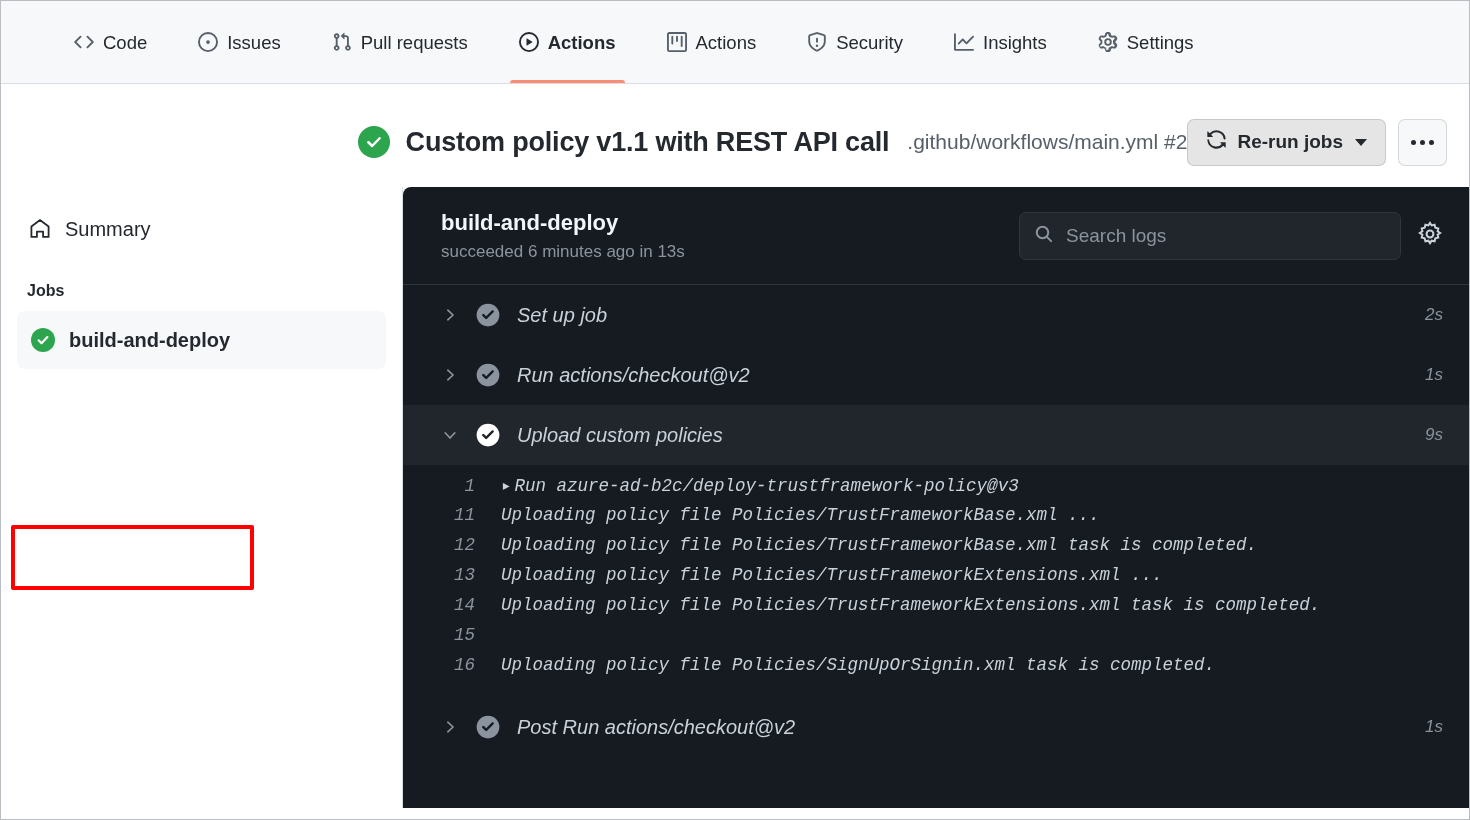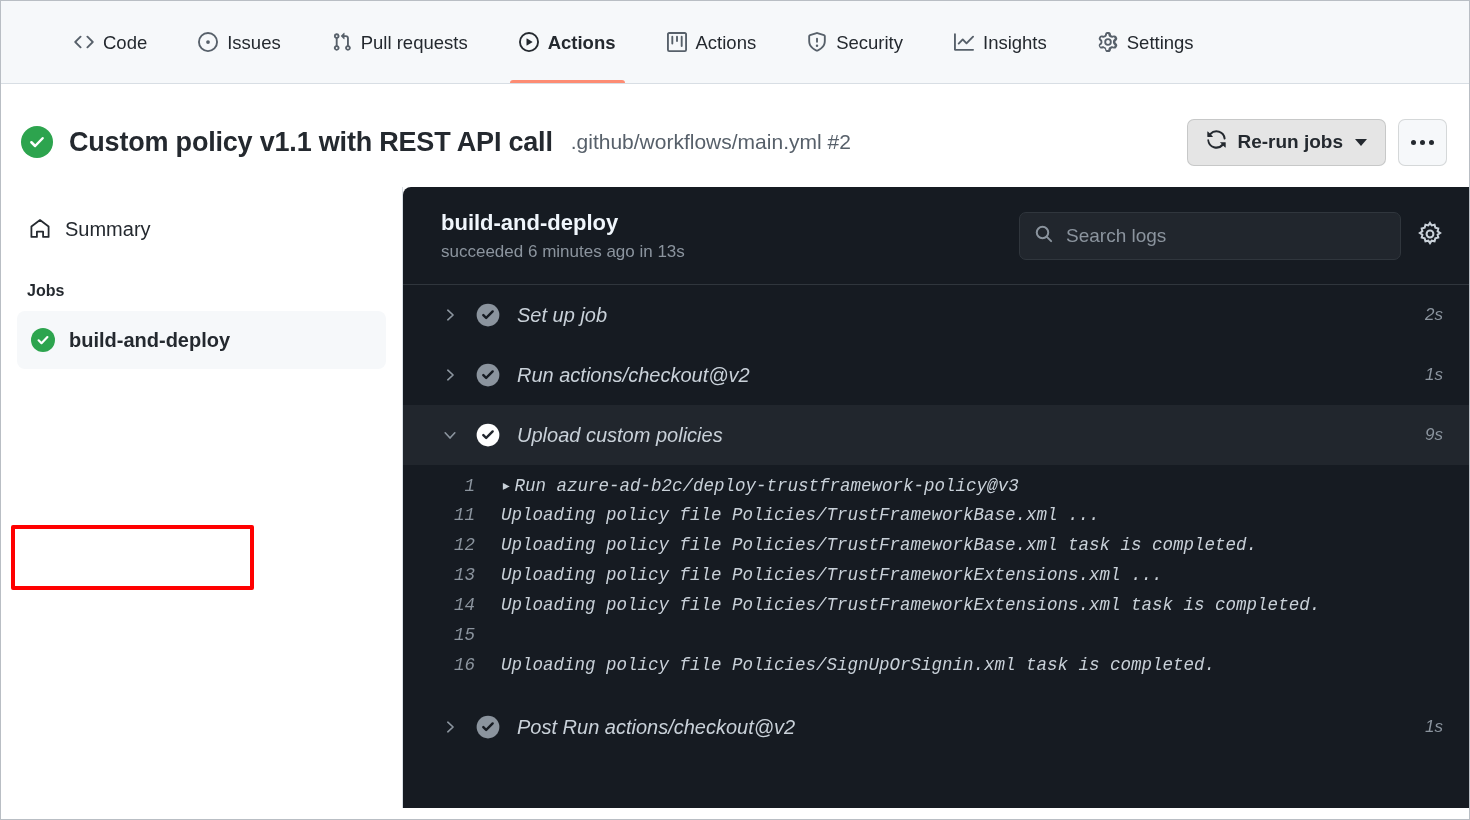--- a/index.html
+++ b/index.html
@@ -58,21 +58,21 @@
   }
   .nav-item.selected .underline { display: block; }
 
   
   .title-row {
     position: absolute; top: 83px; left: 0;
     width: 1470px; height: 116px;
     display: flex; align-items: center;
     padding: 0 24px 0 20px;
   }
-  .title-left { display: flex; align-items: center; gap: 16px; flex: 1; min-width: 0; }
+  .title-left { display: flex; align-items: center; gap: 16px; flex: 1; min-width: 0; justify-content: flex-end; }
   .status-circle {
     width: 32px; height: 32px; border-radius: 50%;
     background: #2da44e;
     display: flex; align-items: center; justify-content: center;
     flex: none;
   }
   .status-circle svg { display: block; }
   .title-text {
     font-size: 27px; font-weight: bold; color: #24292f;
     white-space: nowrap; letter-spacing: -0.2px;

